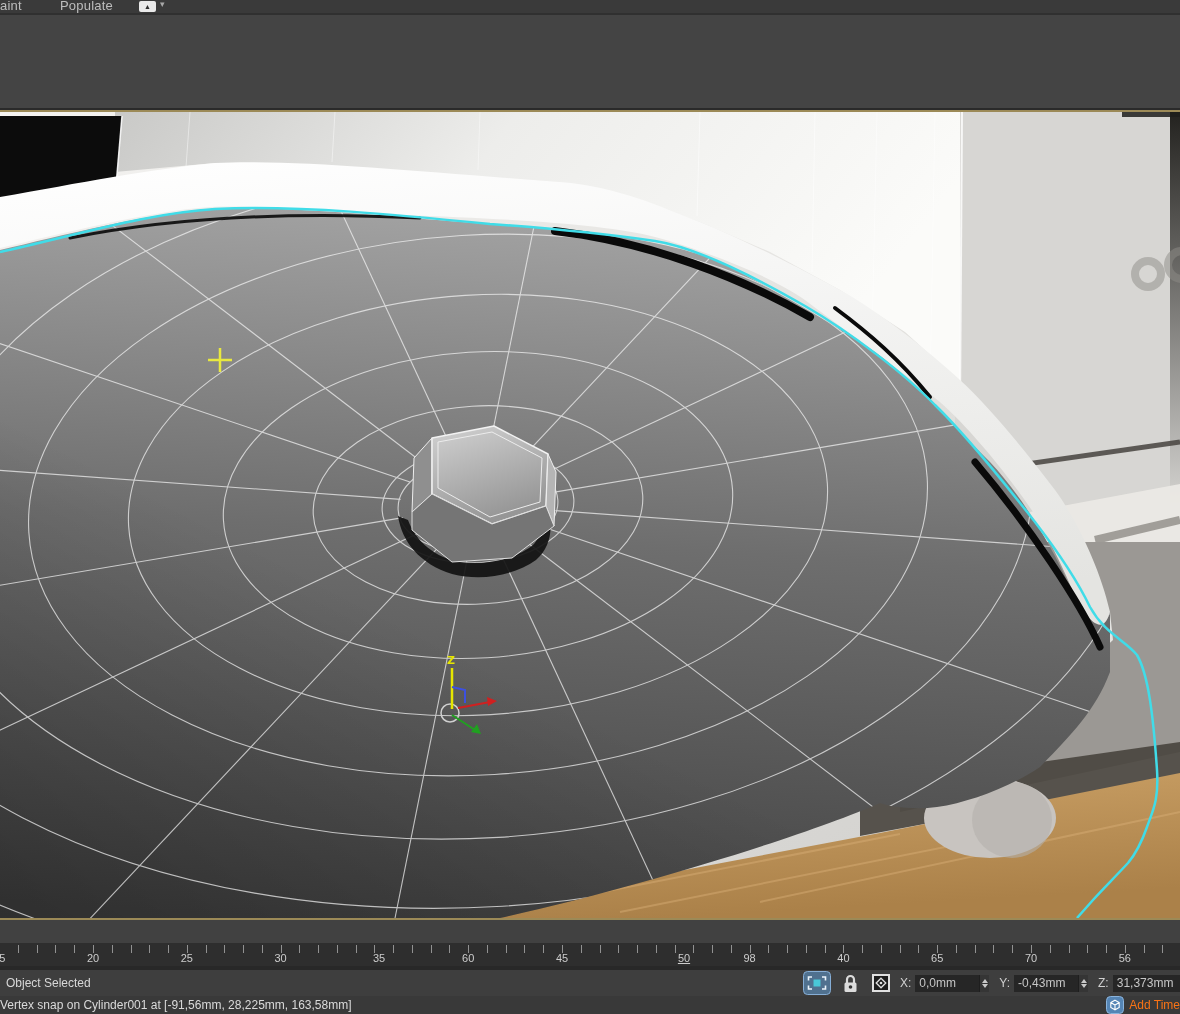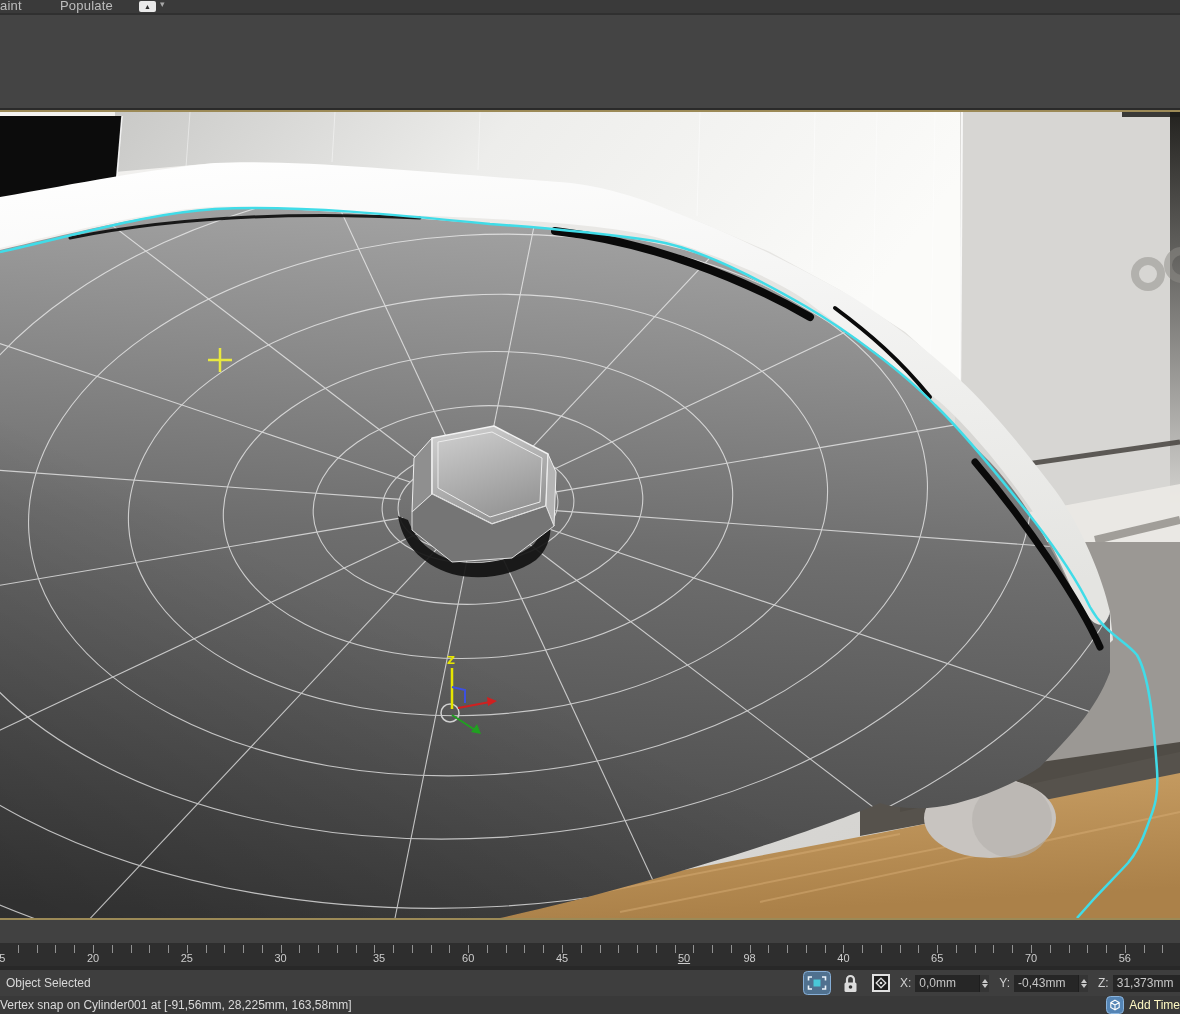--- a/index.html
+++ b/index.html
@@ -41,21 +41,21 @@
                font-family:"Liberation Sans",sans-serif;font-size:12px;padding:0 4px;}
   .spinner{width:9px;height:17px;background:#353535;border-left:1px solid #1e1e1e;
            display:flex;flex-direction:column;align-items:center;justify-content:center;gap:1px;}
   .spin-up{width:0;height:0;border-left:3px solid transparent;border-right:3px solid transparent;border-bottom:4px solid #c9c9c9;}
   .spin-dn{width:0;height:0;border-left:3px solid transparent;border-right:3px solid transparent;border-top:4px solid #c9c9c9;}
 
   
   .prompt-row{position:absolute;top:996px;left:0;width:1180px;height:18px;background:#393939;overflow:hidden;}
   .prompt-msg{position:absolute;left:0px;top:2px;font-size:12px;color:#dadada;white-space:nowrap;}
   .add-time{position:absolute;right:0px;top:0px;height:18px;display:flex;align-items:center;gap:5px;}
-  .add-time-label{font-size:12px;color:#fef9c3;white-space:nowrap;}
+  .add-time-label{font-size:12px;color:#f97316;white-space:nowrap;}
 
   svg text{font-family:"DejaVu Sans",sans-serif;}
 </style>
 </head>
 <body>
 
 <div id="app">
 
   <div class="ribbon-tabs">
     <div class="ribbon-tab" id="tab-paint">aint</div>

